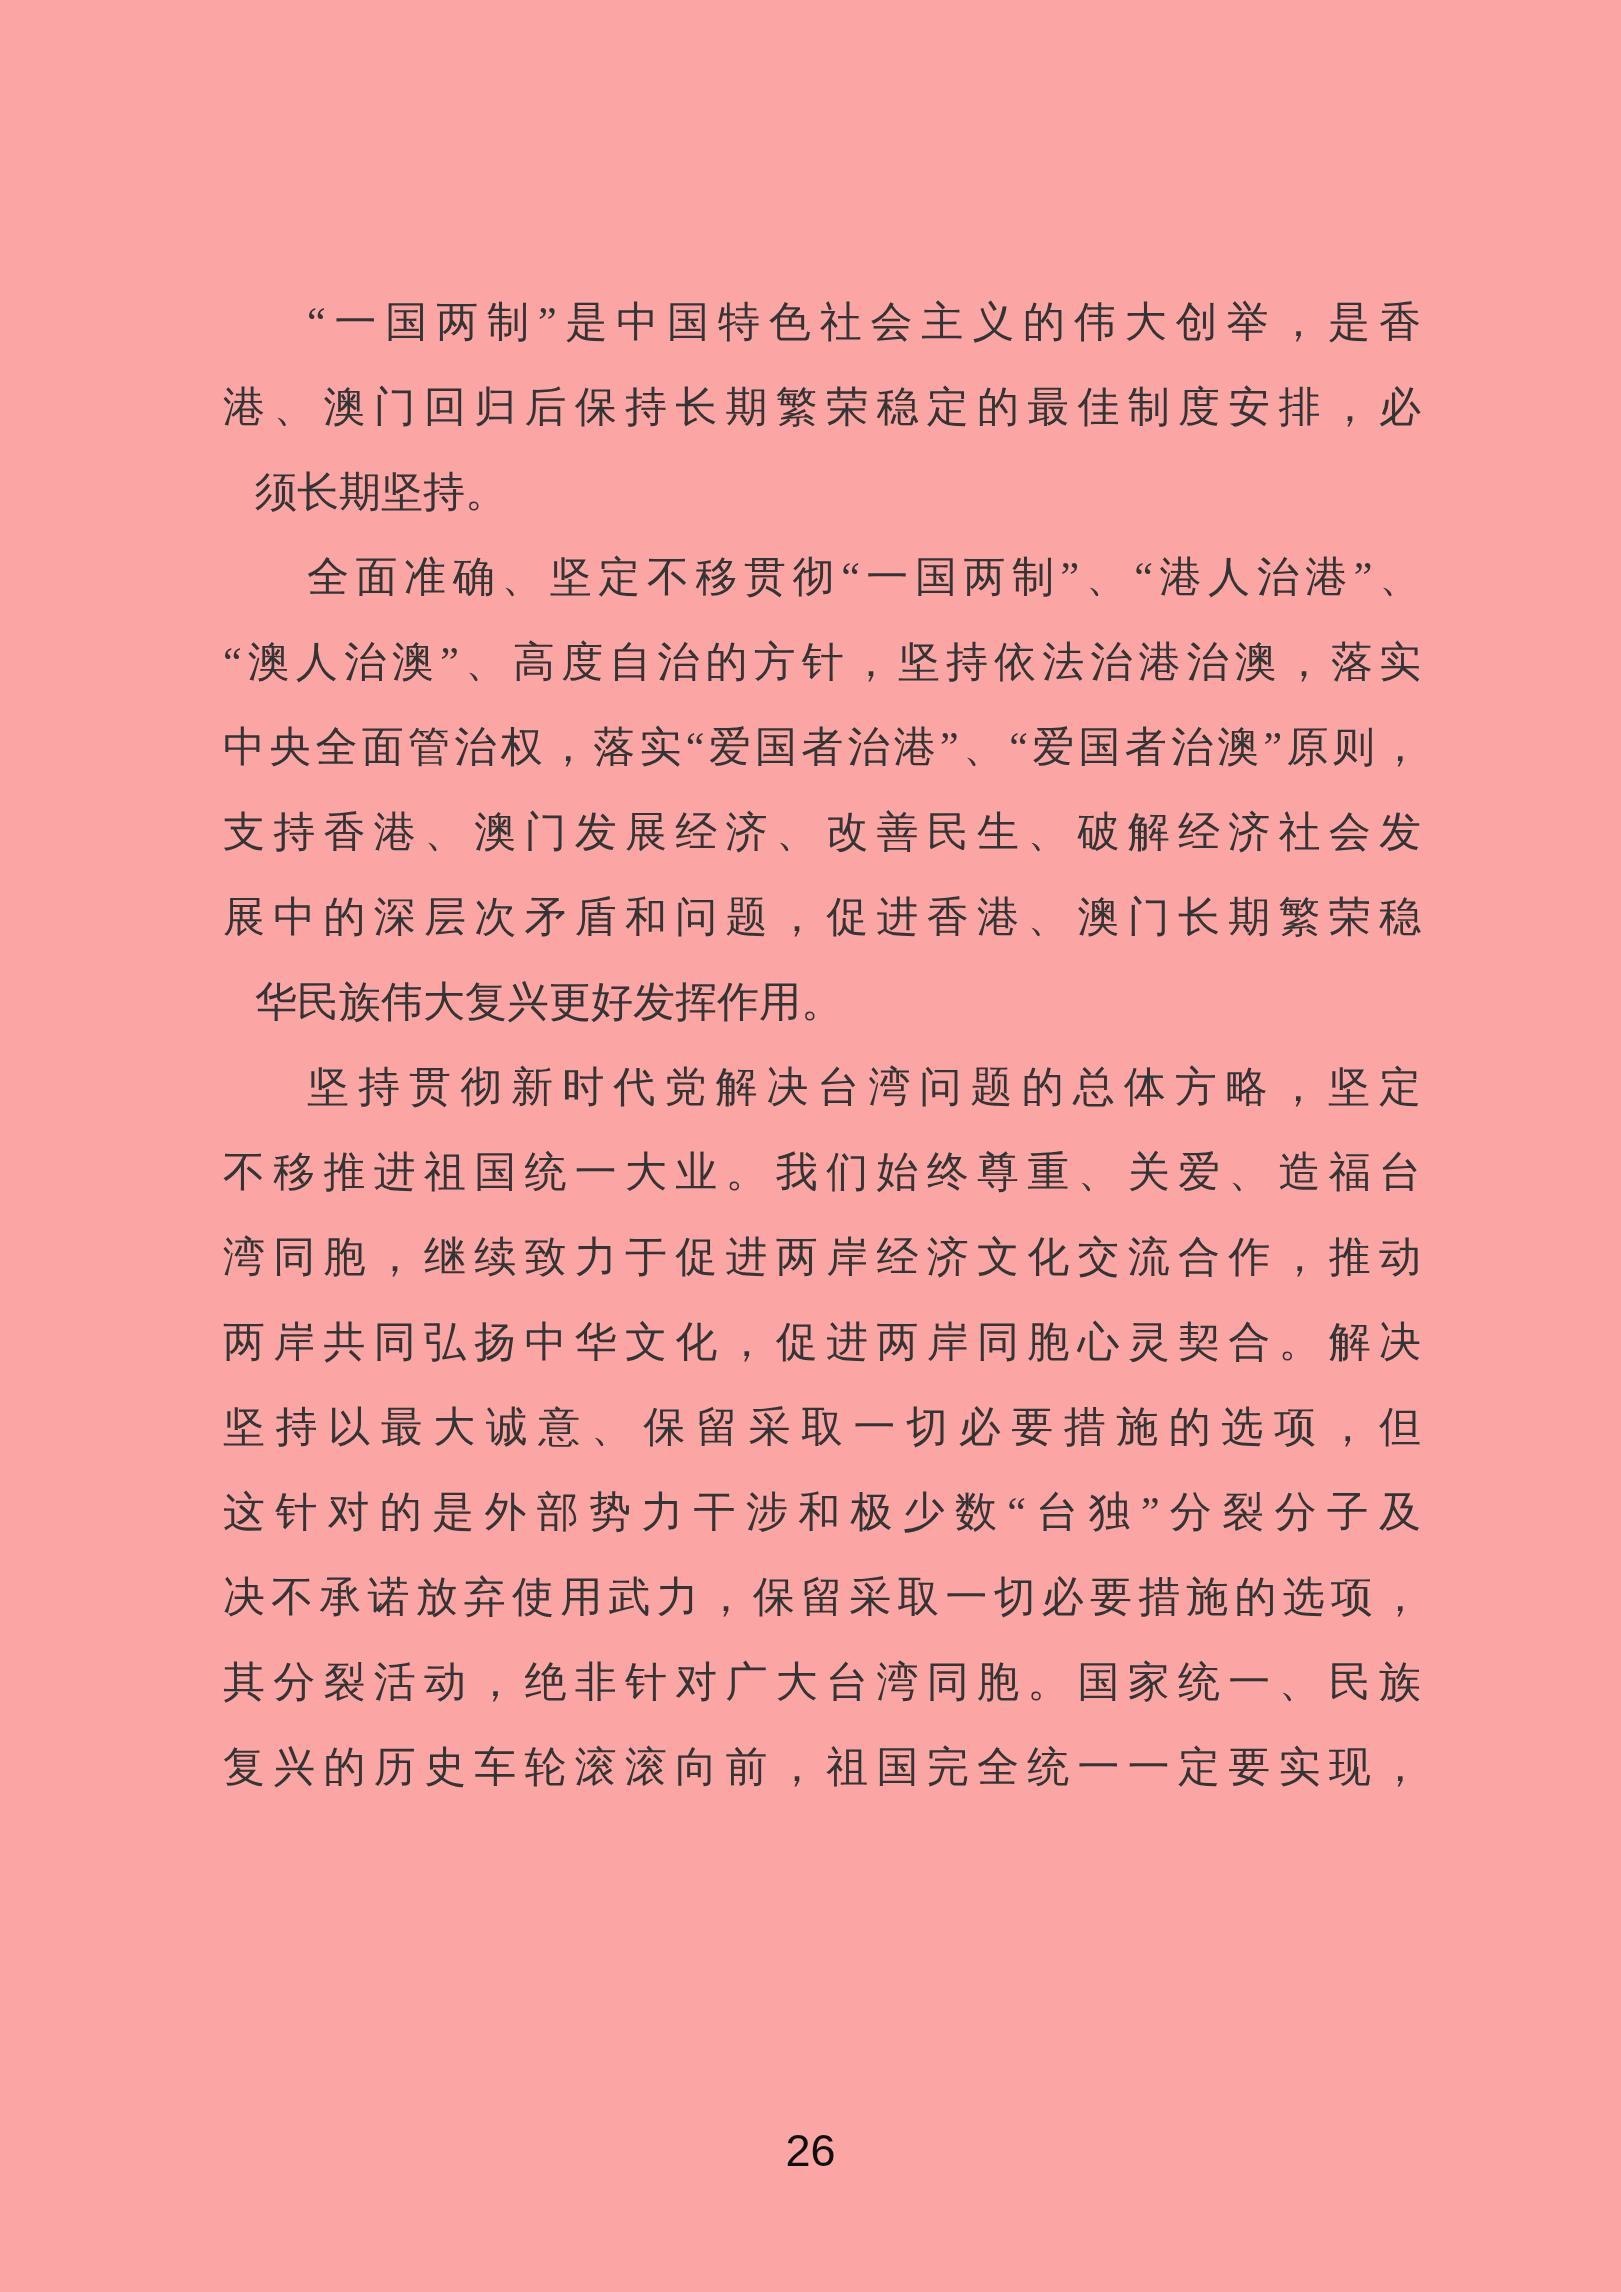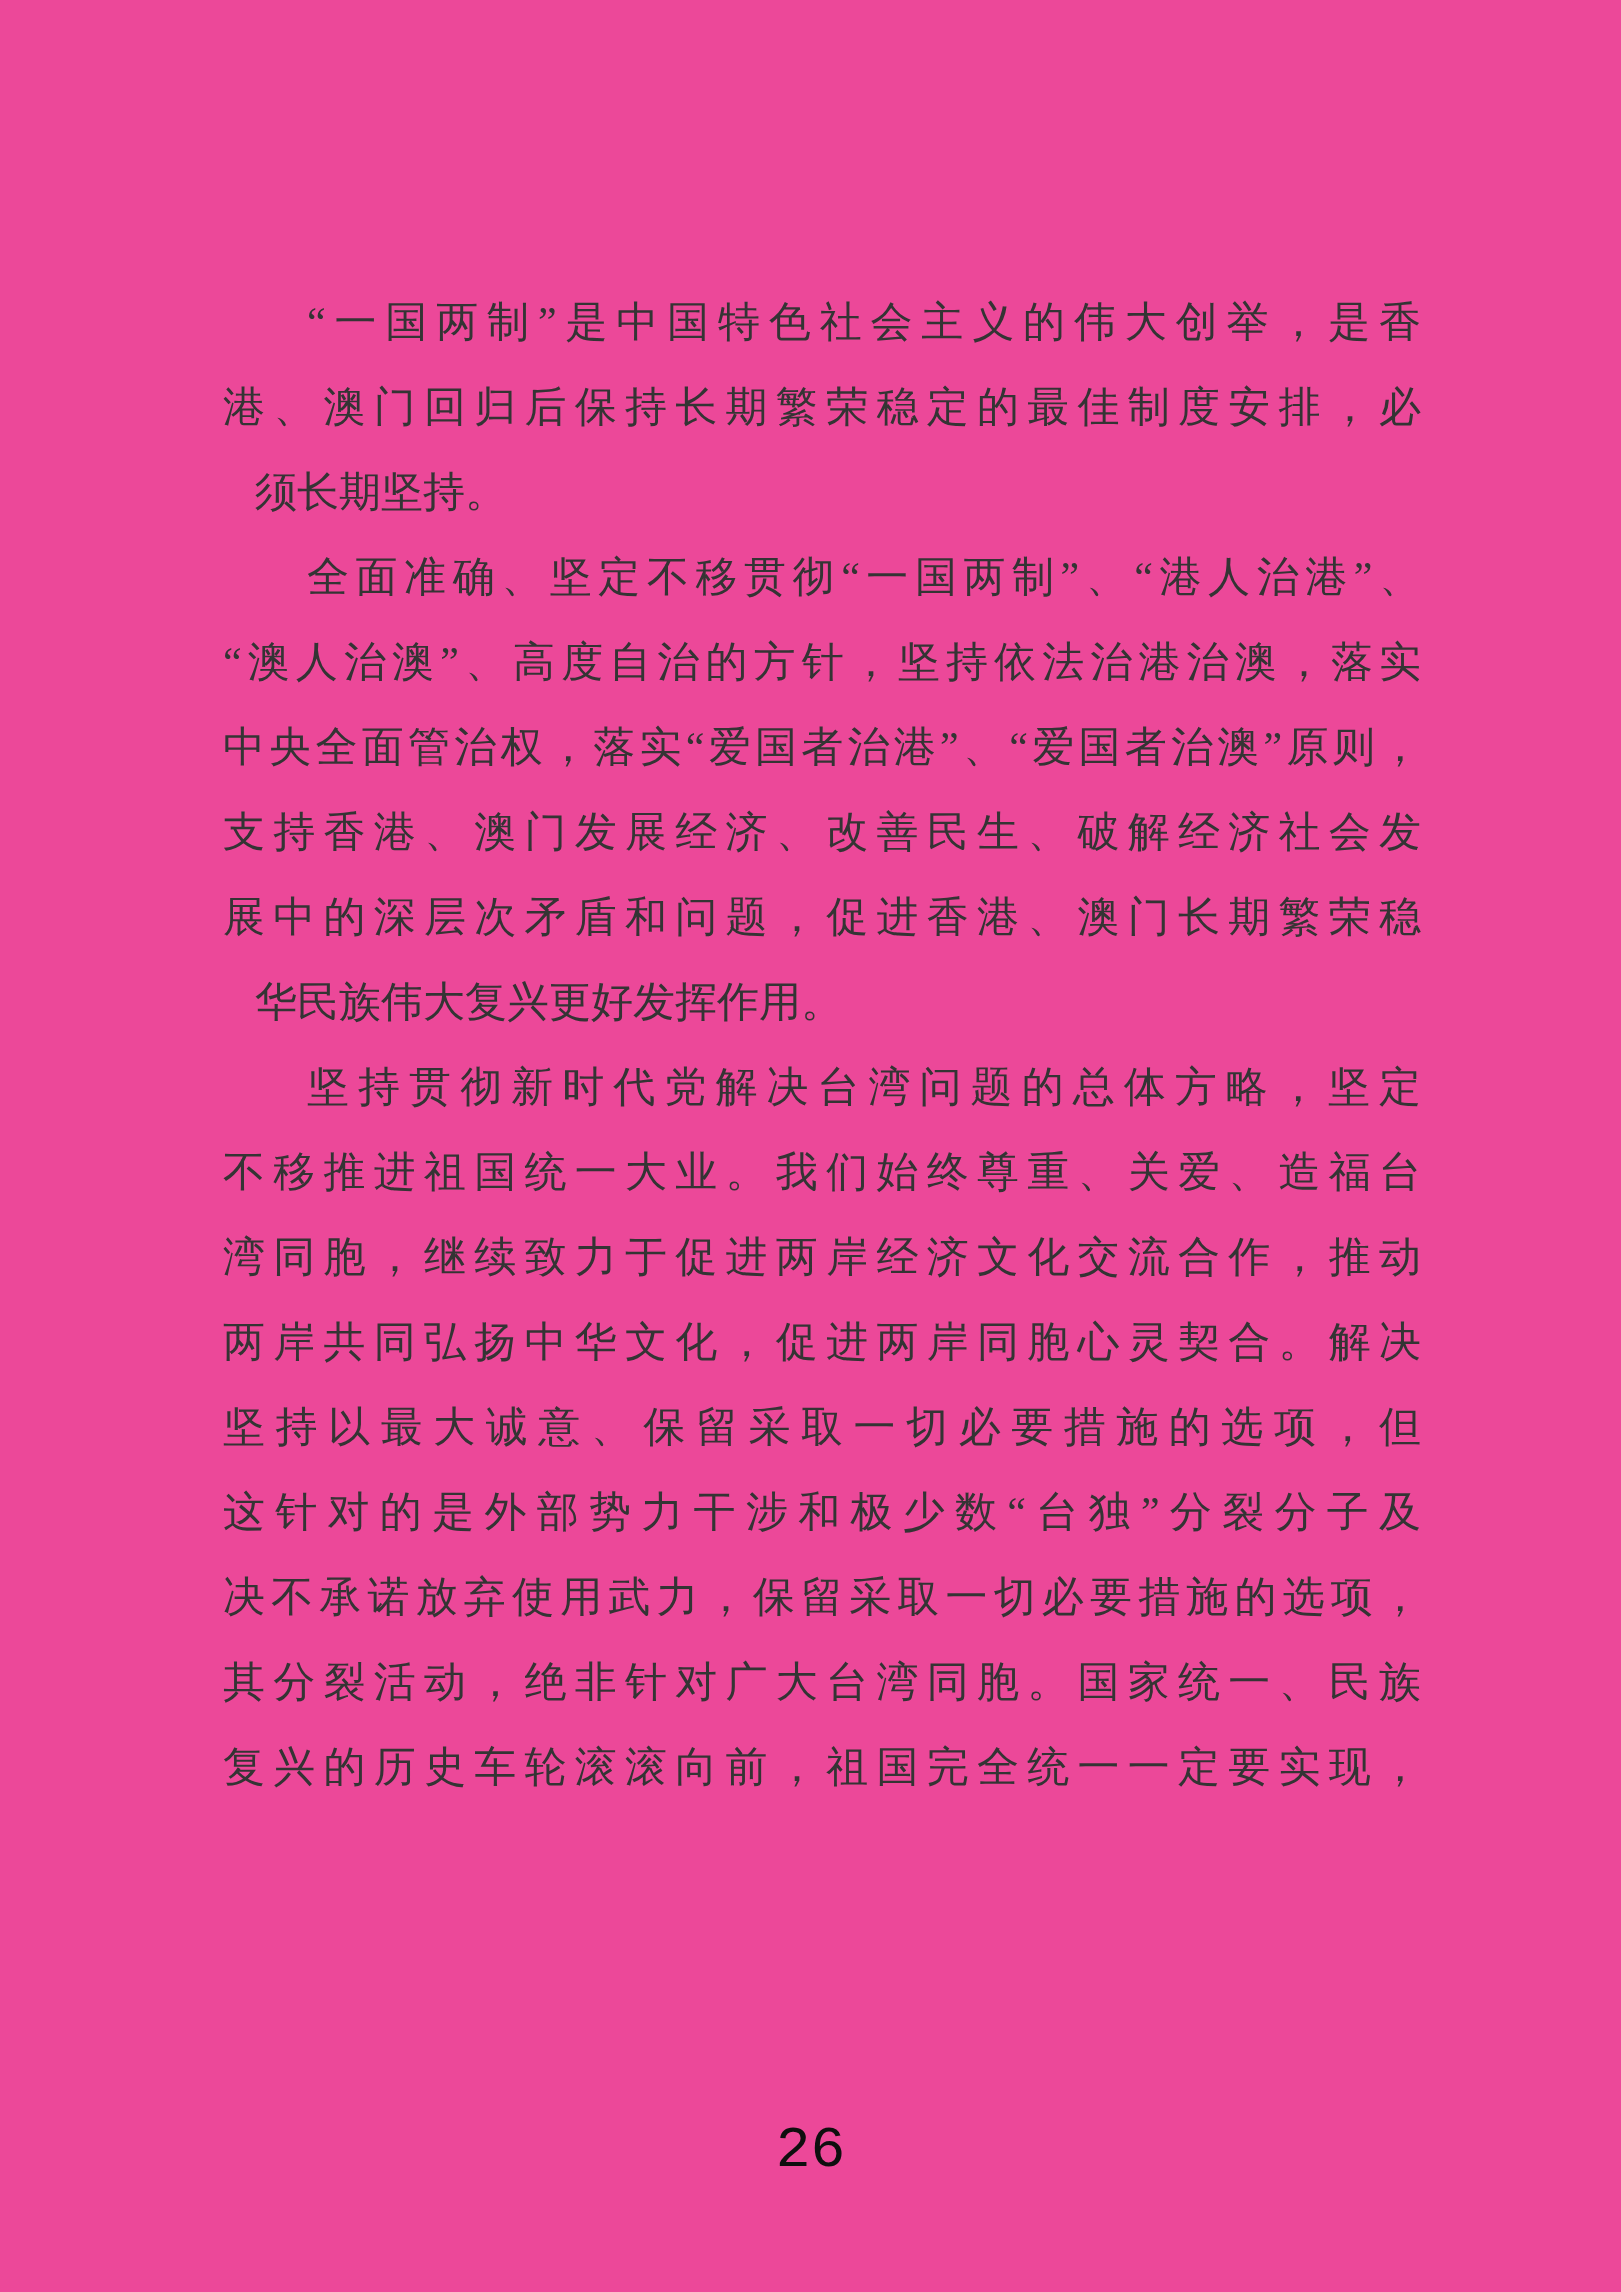--- a/index.html
+++ b/index.html
@@ -4,21 +4,21 @@
 <style>
   html, body {
     margin: 0;
     padding: 0;
     background: #ffffff;
   }
   .page {
     position: relative;
     width: 1621px;
     height: 2293px;
-    background: #ec4899;
+    background: #fca5a5;
     overflow: hidden;
     font-family: "Liberation Serif", serif;
   }
   .text-column {
     position: absolute;
     left: 223px;
     top: 280px;
     width: 1198px;
   }
   .line {
@@ -36,24 +36,24 @@
   .line.para-end {
     text-align-last: left;
     margin-left: 32px;
   }
   .page-number {
     position: absolute;
     top: 2125px;
     left: 0;
     width: 100%;
     text-align: center;
-    font-size: 58px;
+    font-size: 45px;
     line-height: 51px;
     color: #0f0f0f;
-    font-family: Liberation Mono, monospace;
+    font-family: Liberation Sans, sans-serif;
   }
 </style>
 </head>
 <body>
 
 <div class="page">
 
   <div class="text-column">
     <div class="line indent">“一国两制”是中国特色社会主义的伟大创举，是香</div>
     <div class="line">港、澳门回归后保持长期繁荣稳定的最佳制度安排，必</div>

